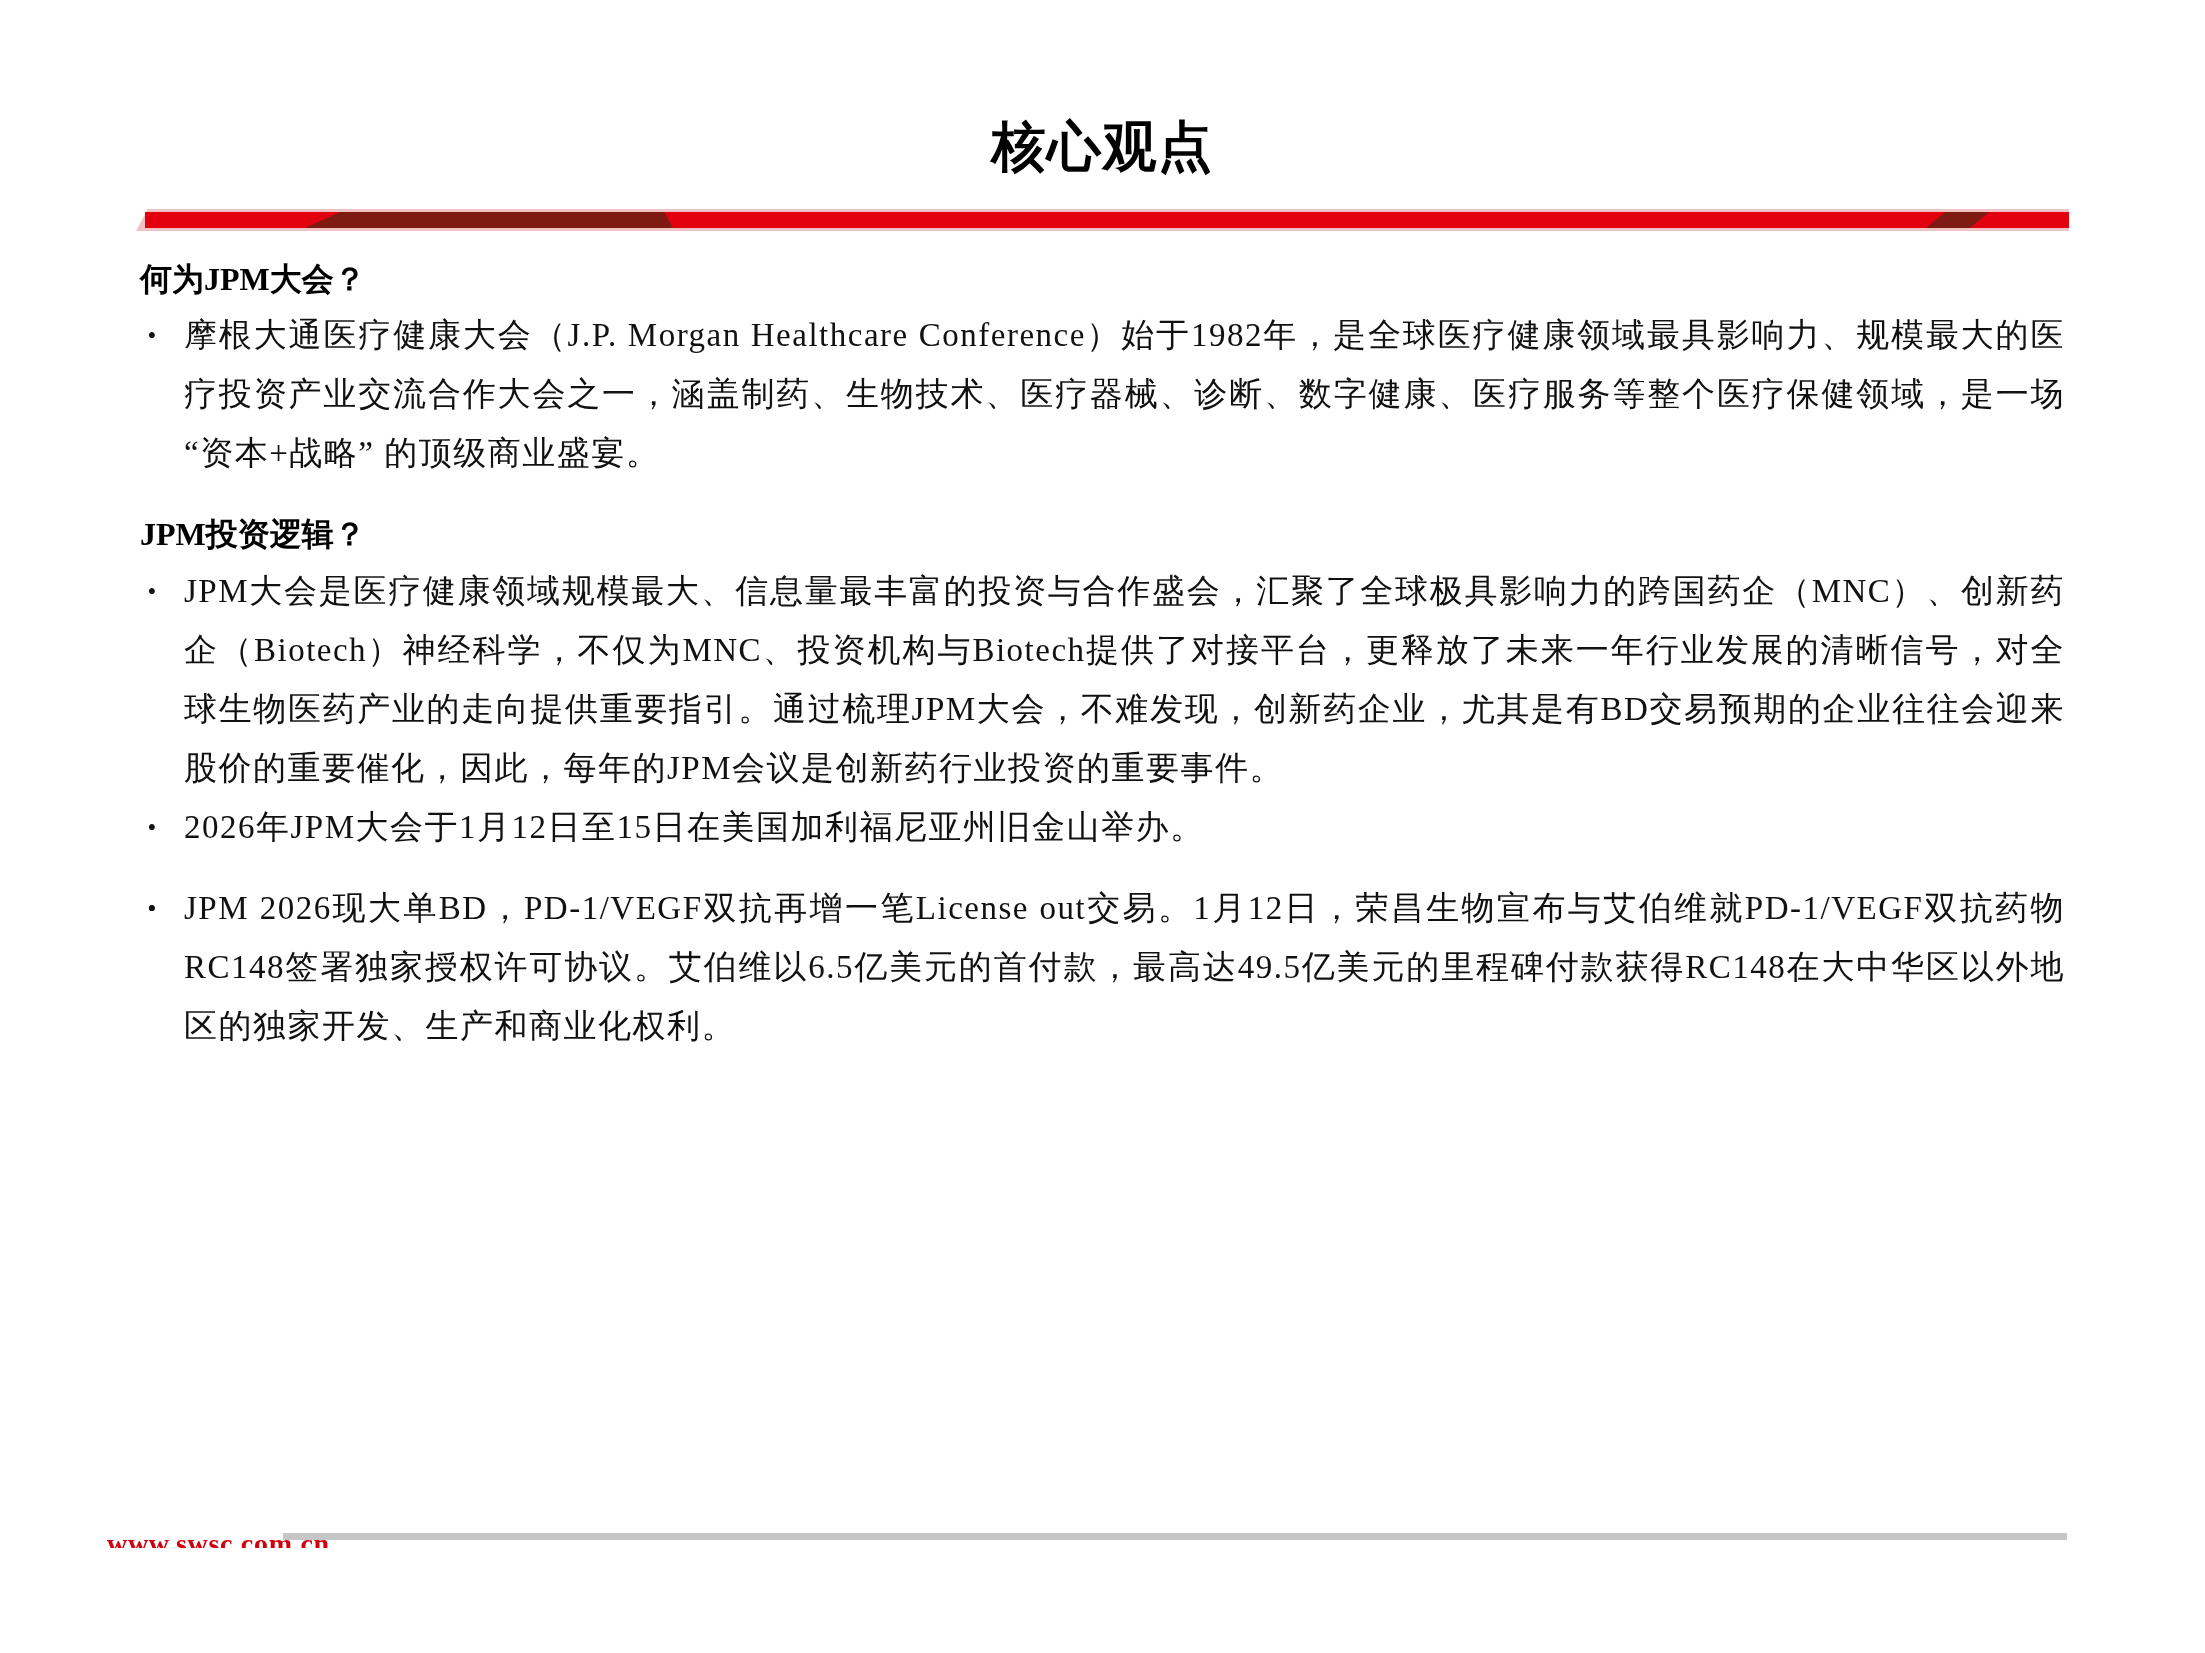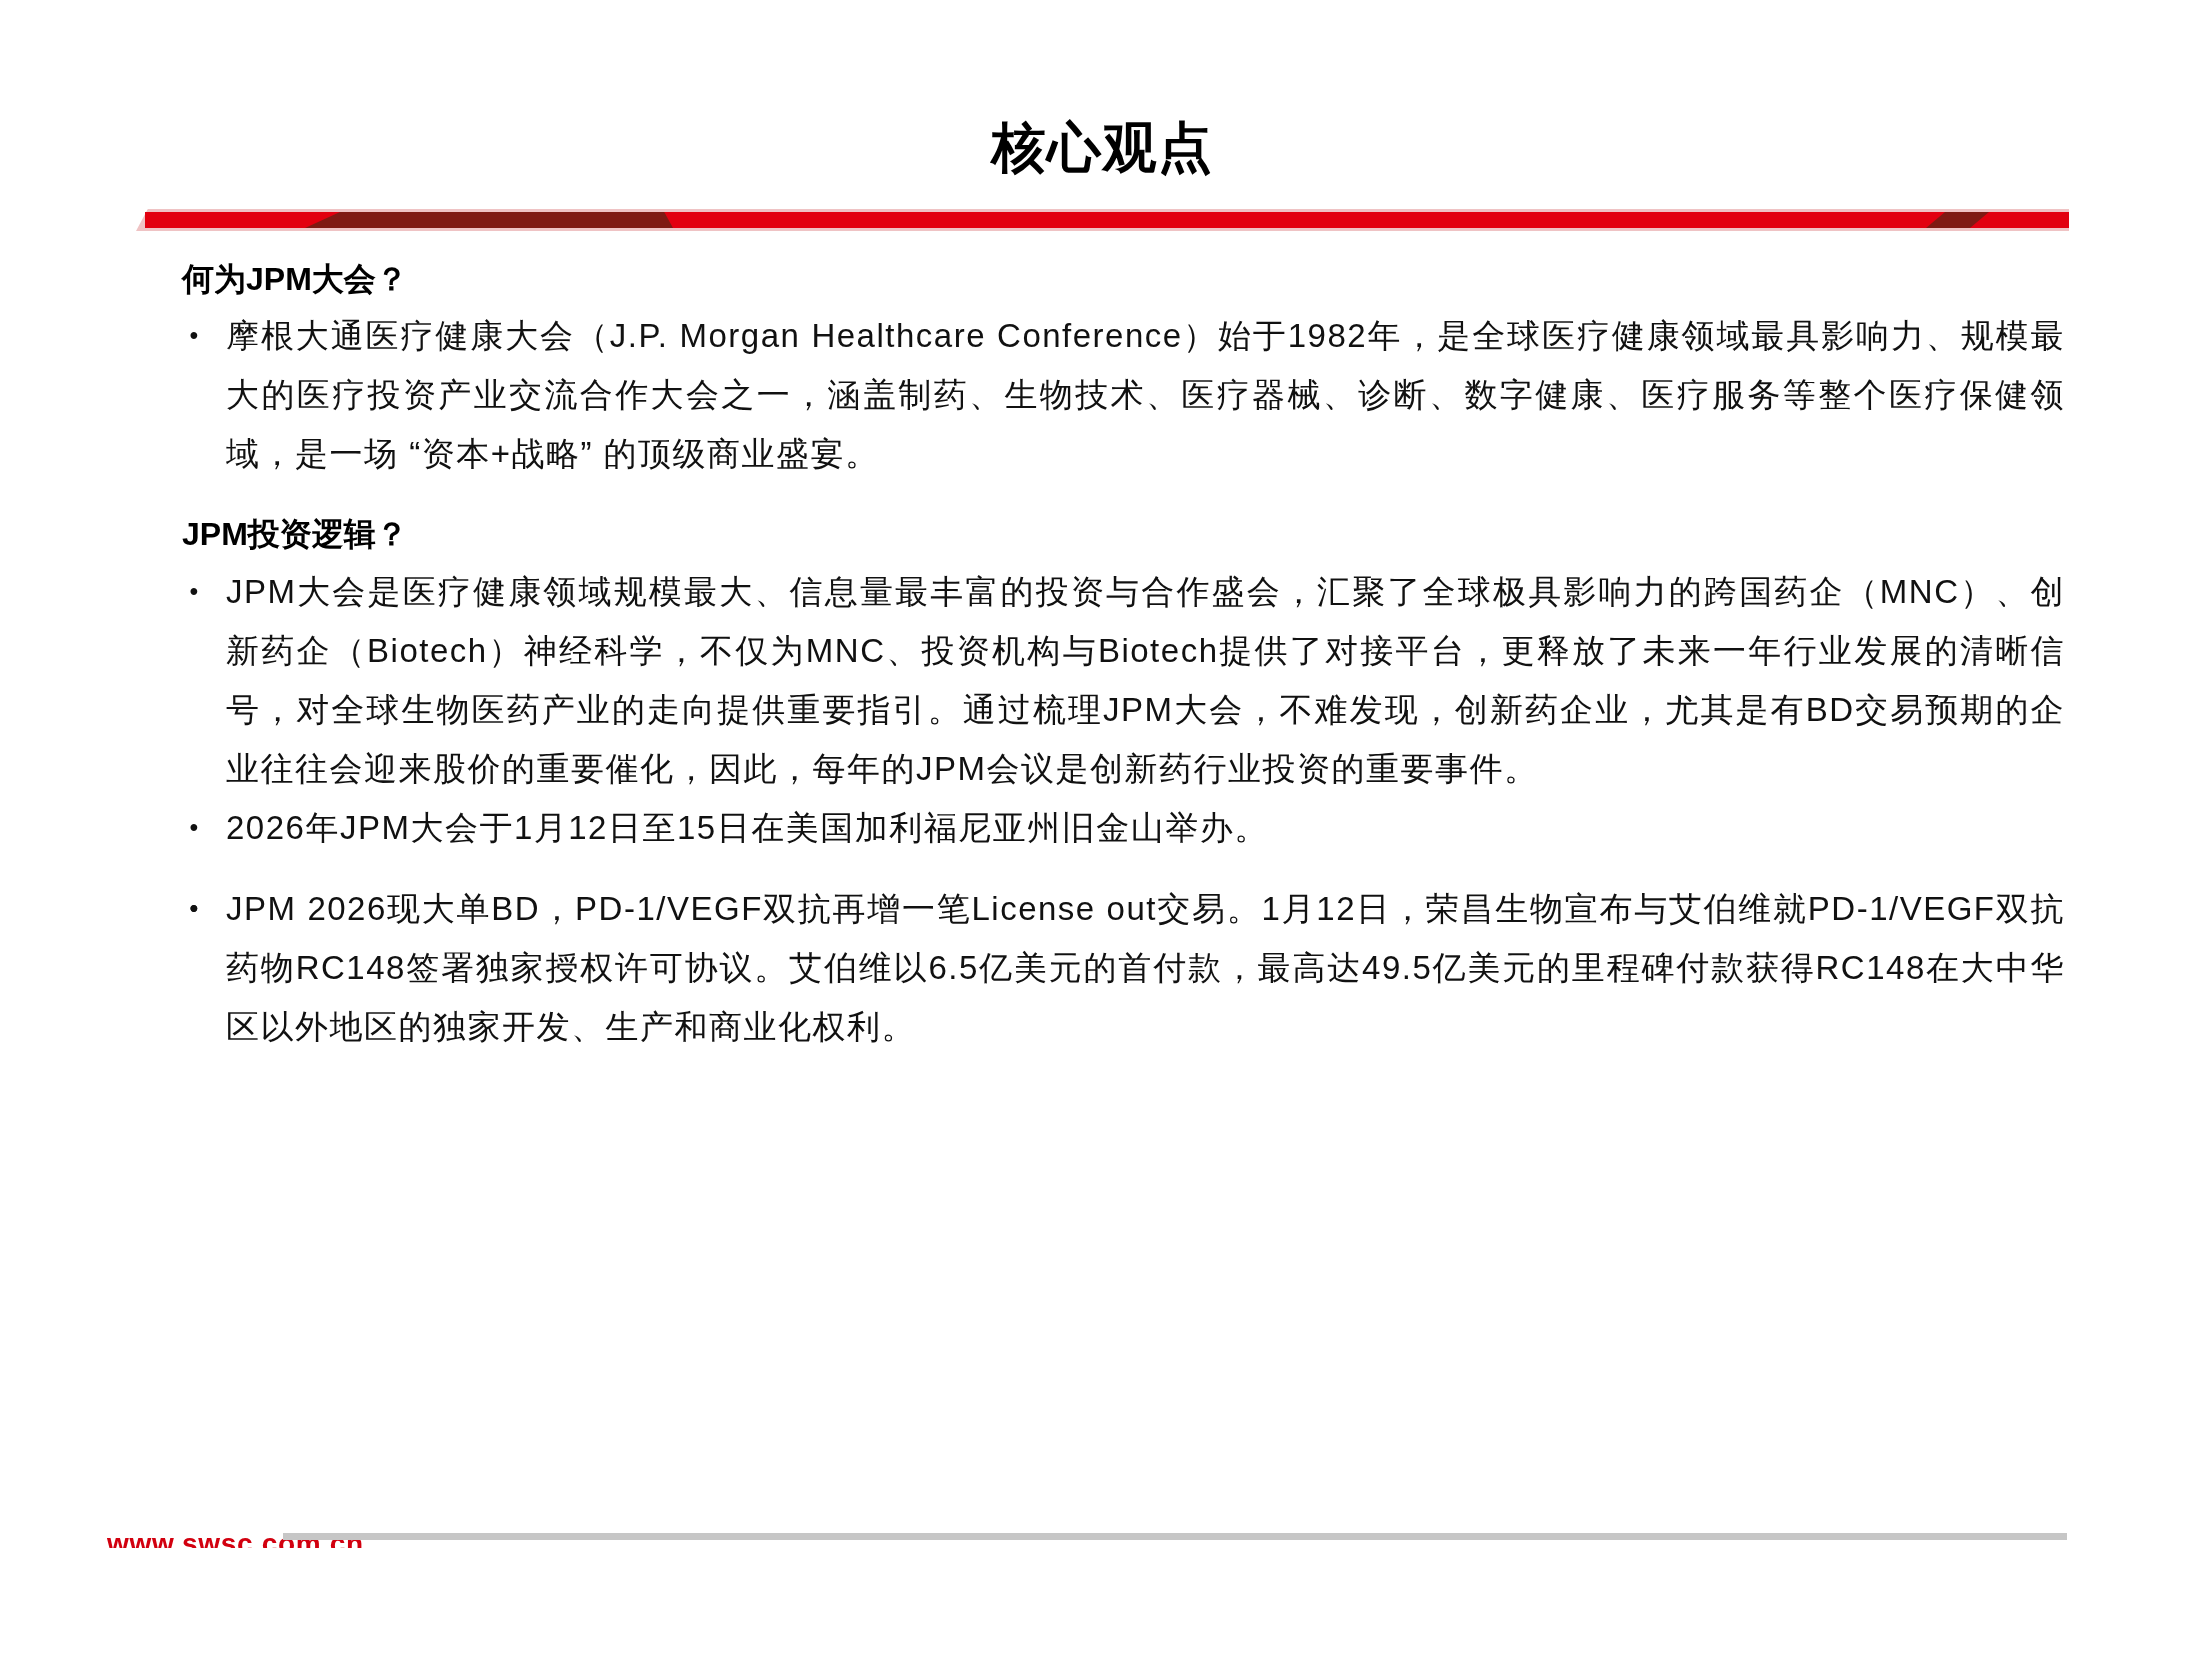--- a/index.html
+++ b/index.html
@@ -8,20 +8,21 @@
     background: #ffffff;
     font-family: "Liberation Sans", "DejaVu Sans", sans-serif;
   }
   .slide {
     position: relative;
     width: 2205px;
     height: 1548px;
     background: #ffffff;
     overflow: hidden;
     color: #111111;
+    font-family: Liberation Serif, serif;
   }
 
   
   .slide-title {
     position: absolute;
     top: 109px;
     left: 0;
     width: 100%;
     text-align: center;
     font-size: 54px;
@@ -71,21 +72,20 @@
     background: #7f1a13;
     clip-path: polygon(19px 0, 100% 0, calc(100% - 19px) 100%, 0 100%);
   }
 
   
   .content {
     position: absolute;
     top: 259px;
     left: 140px;
     right: 140px;
-    margin-left: 42px;
   }
   .section-heading {
     font-size: 32px;
     font-weight: bold;
     line-height: 40px;
     color: #000000;
     margin: 31px 0 7.4px 0;
   }
   .section:first-child .section-heading {
     margin-top: 0;

